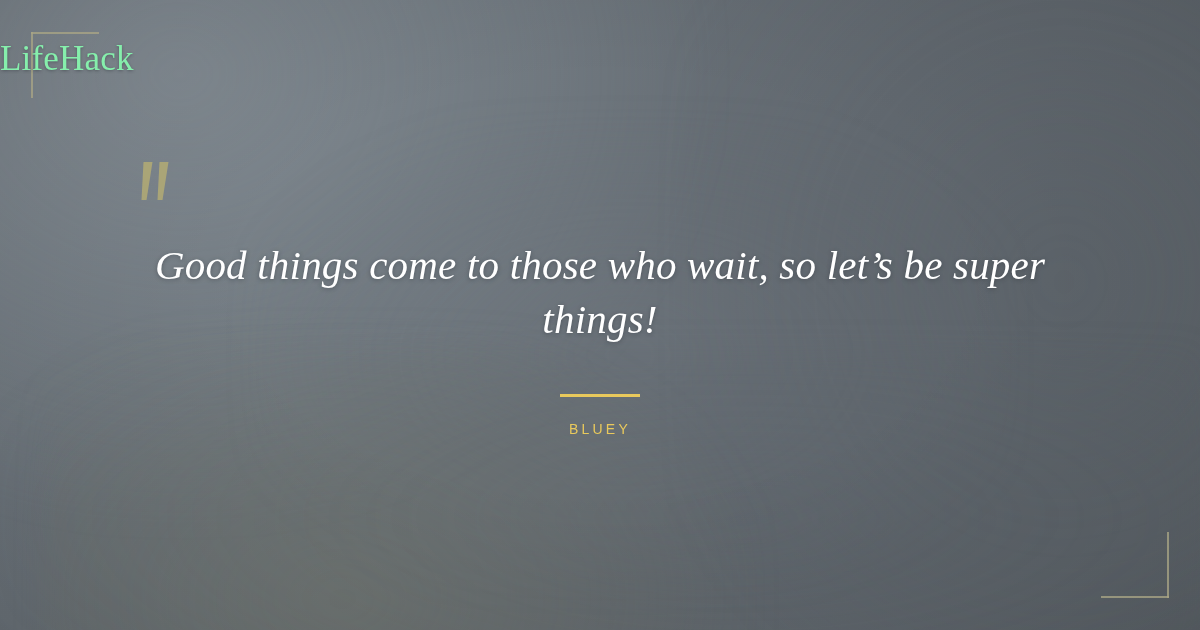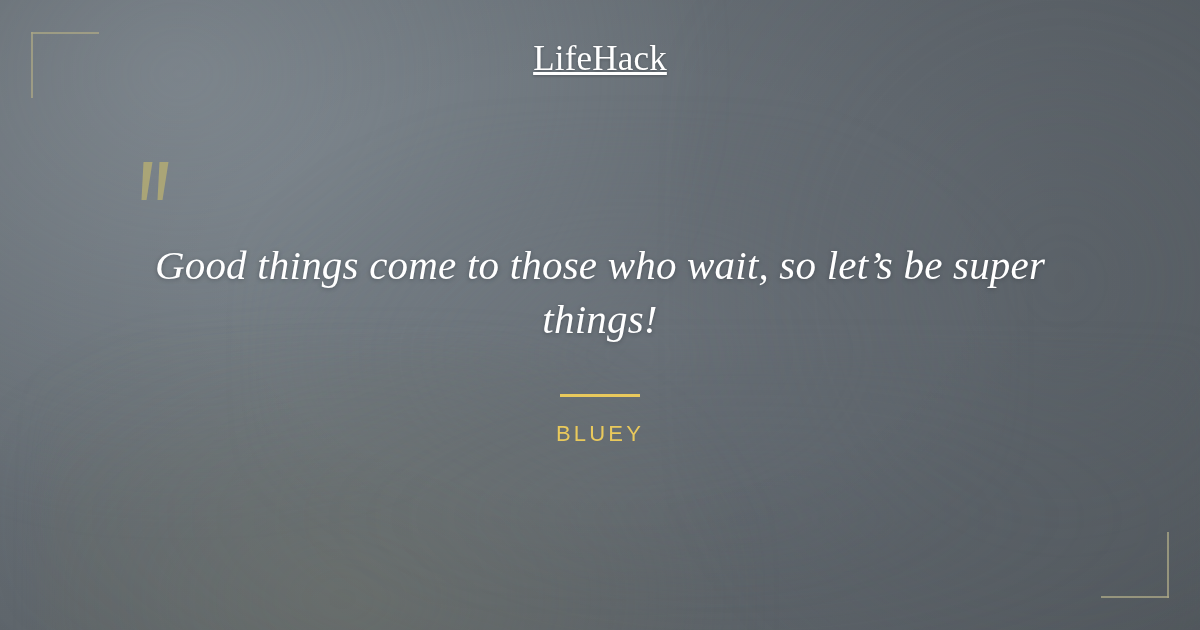--- a/index.html
+++ b/index.html
@@ -99,28 +99,26 @@
 
   .corner-br { right: 31px; bottom: 32px; }
   .corner-br .h { right: 0; bottom: 0; width: 68px; height: 2px; }
   .corner-br .v { right: 0; bottom: 0; width: 2px; height: 66px; }
 
   
   .logo {
     position: absolute;
     left: 0; right: 0;
     top: 41px;
-    text-align: center;
     font-family: "Liberation Serif", "DejaVu Serif", serif;
     font-size: 35px;
     line-height: 1;
     letter-spacing: 0.2px;
-    color: #ffffff;
+    color: #86efac;
     text-shadow: 0 1px 3px rgba(40,46,52,0.45);
-    text-decoration: underline;
   }
 
   
   .quote-mark {
     position: absolute;
     left: 131px;
     top: 160px;
     width: 56px;
     height: 60px;
   }
@@ -148,21 +146,21 @@
   .divider {
     width: 80px;
     height: 3px;
     background: #e9c95c;
     margin: 48px auto 0 auto;
   }
 
   .attribution {
     margin-top: 24px;
     font-family: "Liberation Sans", sans-serif;
-    font-size: 22px;
+    font-size: 14px;
     font-weight: 400;
     letter-spacing: 3.2px;
     color: #e9c95c;
     text-transform: uppercase;
   }
 </style>
 </head>
 <body>
 
 <div id="card">

